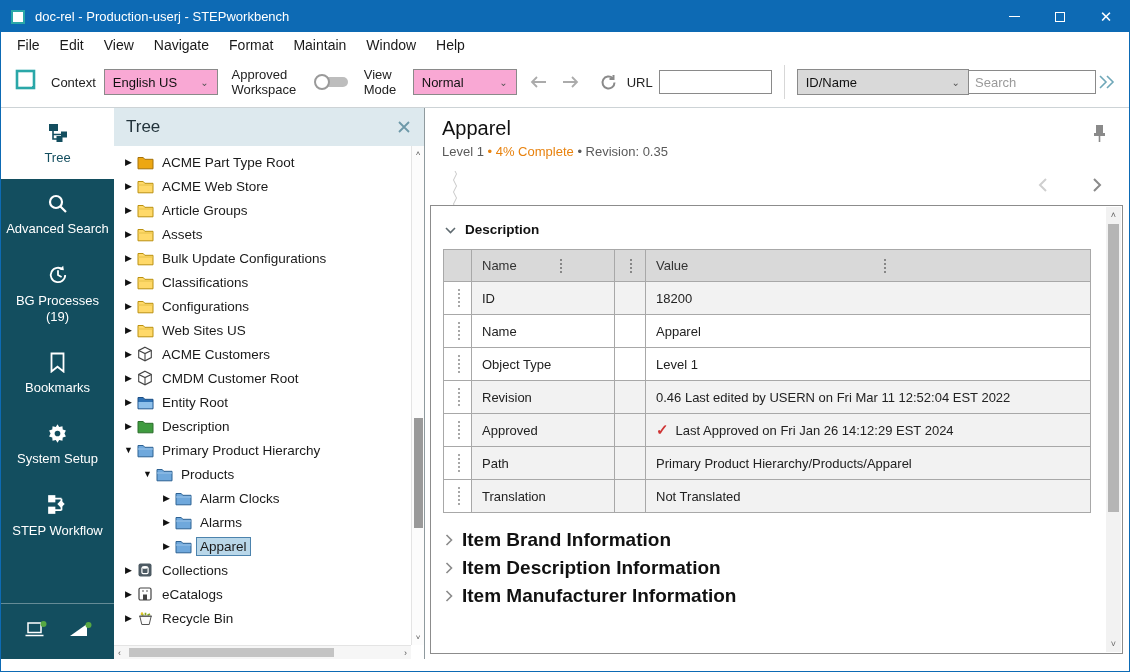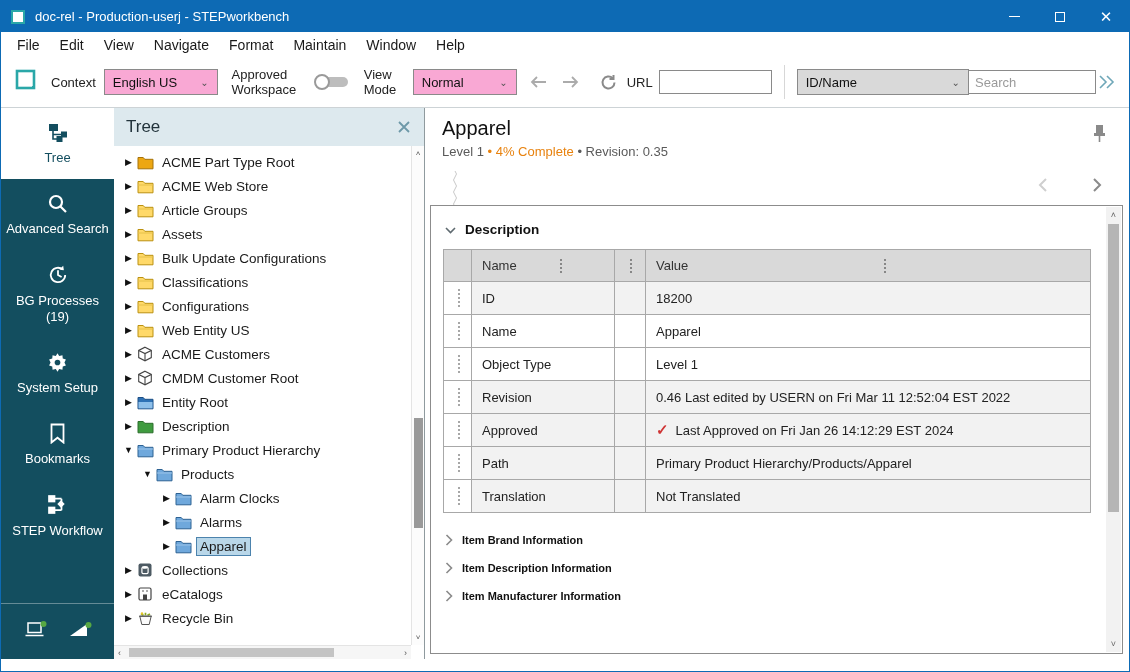--- a/index.html
+++ b/index.html
@@ -74,21 +74,21 @@
   .pin { position:absolute; right:22px; top:16px; }
   .tabs-strip { display:flex; align-items:flex-end; margin-top:12px; flex:0 0 auto; padding-left:17px; }
   .tabs { display:flex; gap:22px; border-bottom:1px solid #b3b3b3; }
   .tab { font-size:13.5px; color:#666; padding-bottom:8px; border-bottom:3px solid transparent; margin-bottom:-1px; }
   .tab.active { color:#111; font-weight:700; border-bottom-color:#6e6e6e; }
   .tab-edge { margin:0 0 -6px 8px; }
   .tab-nav { display:flex; gap:42px; margin:0 26px 8px auto; }
   .content-box { flex:1; border:1px solid #8c8c8c; margin:0 6px 5px 5px; position:relative; overflow:hidden; background:#fff; }
   .content-inner { position:absolute; left:0; top:0; right:16px; bottom:0; padding:12px 8px 0 12px; }
   .sec-head { display:flex; align-items:center; gap:9px; font-size:13.5px; font-weight:700; color:#111; margin:4px 0 12px 2px; }
-  .sec-collapsed { display:flex; align-items:center; gap:9px; font-size:11px; font-weight:700; color:#111; margin:0 0 0 2px; height:28px; }
+  .sec-collapsed { display:flex; align-items:center; gap:9px; font-size:19px; font-weight:700; color:#111; margin:0 0 0 2px; height:28px; }
   .sec-gap { height:13px; }
   .chev { display:flex; }
 
   table.attr { border-collapse:collapse; width:99%; }
   table.attr td, table.attr th { border:1px solid #a8a8a8; font-size:13px; font-weight:400; color:#222; height:33px; padding:0; }
   table.attr thead td { background:#d9d9d9; height:32px; color:#333; }
   .cell { display:flex; align-items:center; padding:0 8px 0 10px; }
   .cell .grow { flex:1; }
   .c-handle { width:28px; }
   .c-name { width:143px; }
@@ -228,37 +228,37 @@
                   <path d="M16.2 1.8 l.6 4.4 -4.3-.8" fill="currentColor" stroke="none"></path>
                   <path d="M11 6.2 v4.8 l3.6 2"></path>
                 </svg>
               </span>
             </span>
             <span>BG Processes (19)</span>
           </div>
           <div class="side-item">
             <span class="si-icon">
               <span style="display: inline-flex;">
+                <svg width="17" height="21" viewBox="0 0 17 21" fill="none" stroke="currentColor" stroke-width="1.8">
+                  <path d="M2.5 1.5 h12 v18 l-6-4.8 -6 4.8 z"></path>
+                </svg>
+              </span>
+            </span>
+            <span>Bookmarks</span>
+          </div>
+          <div class="side-item">
+            <span class="si-icon">
+              <span style="display: inline-flex;">
                 <svg width="21" height="21" viewBox="0 0 20 20" fill="currentColor">
                   <path d="M10 1.2 11.6 3.9 14.7 3.2 15 6.3 18 7.2 16.6 10 18 12.8 15 13.7 14.7 16.8 11.6 16.1 10 18.8 8.4 16.1 5.3 16.8 5 13.7 2 12.8 3.4 10 2 7.2 5 6.3 5.3 3.2 8.4 3.9 Z"></path>
                   <circle cx="10" cy="10" r="2.7" fill="#134e5f"></circle>
                 </svg>
               </span>
             </span>
             <span>System Setup</span>
-          </div>
-          <div class="side-item">
-            <span class="si-icon">
-              <span style="display: inline-flex;">
-                <svg width="17" height="21" viewBox="0 0 17 21" fill="none" stroke="currentColor" stroke-width="1.8">
-                  <path d="M2.5 1.5 h12 v18 l-6-4.8 -6 4.8 z"></path>
-                </svg>
-              </span>
-            </span>
-            <span>Bookmarks</span>
           </div>
           <div class="side-item">
             <span class="si-icon">
               <span style="display: inline-flex;">
                 <svg width="21" height="21" viewBox="0 0 21 21" fill="none" stroke="currentColor" stroke-width="1.7">
                   <rect x="2" y="2" width="5.5" height="5.5" fill="currentColor"></rect>
                   <rect x="2" y="13.5" width="5.5" height="5.5" fill="currentColor"></rect>
                   <path d="M7.5 4.7 h7 M7.5 16.2 h7 M14.5 4.7 v11.5"></path>
                   <rect x="11.4" y="7.4" width="5.2" height="5.2" transform="rotate(45 14 10)" fill="currentColor" stroke="none"></rect>
                 </svg>
@@ -381,21 +381,21 @@
             <div class="tree-row" style="padding-left: 8px;">
               <span class="tr-arrow">▶</span>
               <span class="tr-icon">
                 <span style="display: inline-flex;">
                   <svg width="17" height="15" viewBox="0 0 17 15">
                     <path d="M1 2.5 h5.2 l1.6 1.8 H16 v9.5 H1 z" fill="#ffd969" stroke="#bb9110"></path>
                     <path d="M1 6 H16" stroke="#e6c14a"></path>
                   </svg>
                 </span>
               </span>
-              <span class="tr-label">Web Entity US</span>
+              <span class="tr-label">Web Sites US</span>
             </div>
             <div class="tree-row" style="padding-left: 8px;">
               <span class="tr-arrow">▶</span>
               <span class="tr-icon">
                 <span style="display: inline-flex;">
                   <svg width="16" height="16" viewBox="0 0 16 16" fill="#fff" stroke="#444" stroke-width="1.1">
                     <path d="M8 1.2 L14.3 4.4 V11.6 L8 14.8 L1.7 11.6 V4.4 Z"></path>
                     <path d="M1.7 4.4 L8 7.6 L14.3 4.4 M8 7.6 V14.8" fill="none"></path>
                   </svg>
                 </span>

